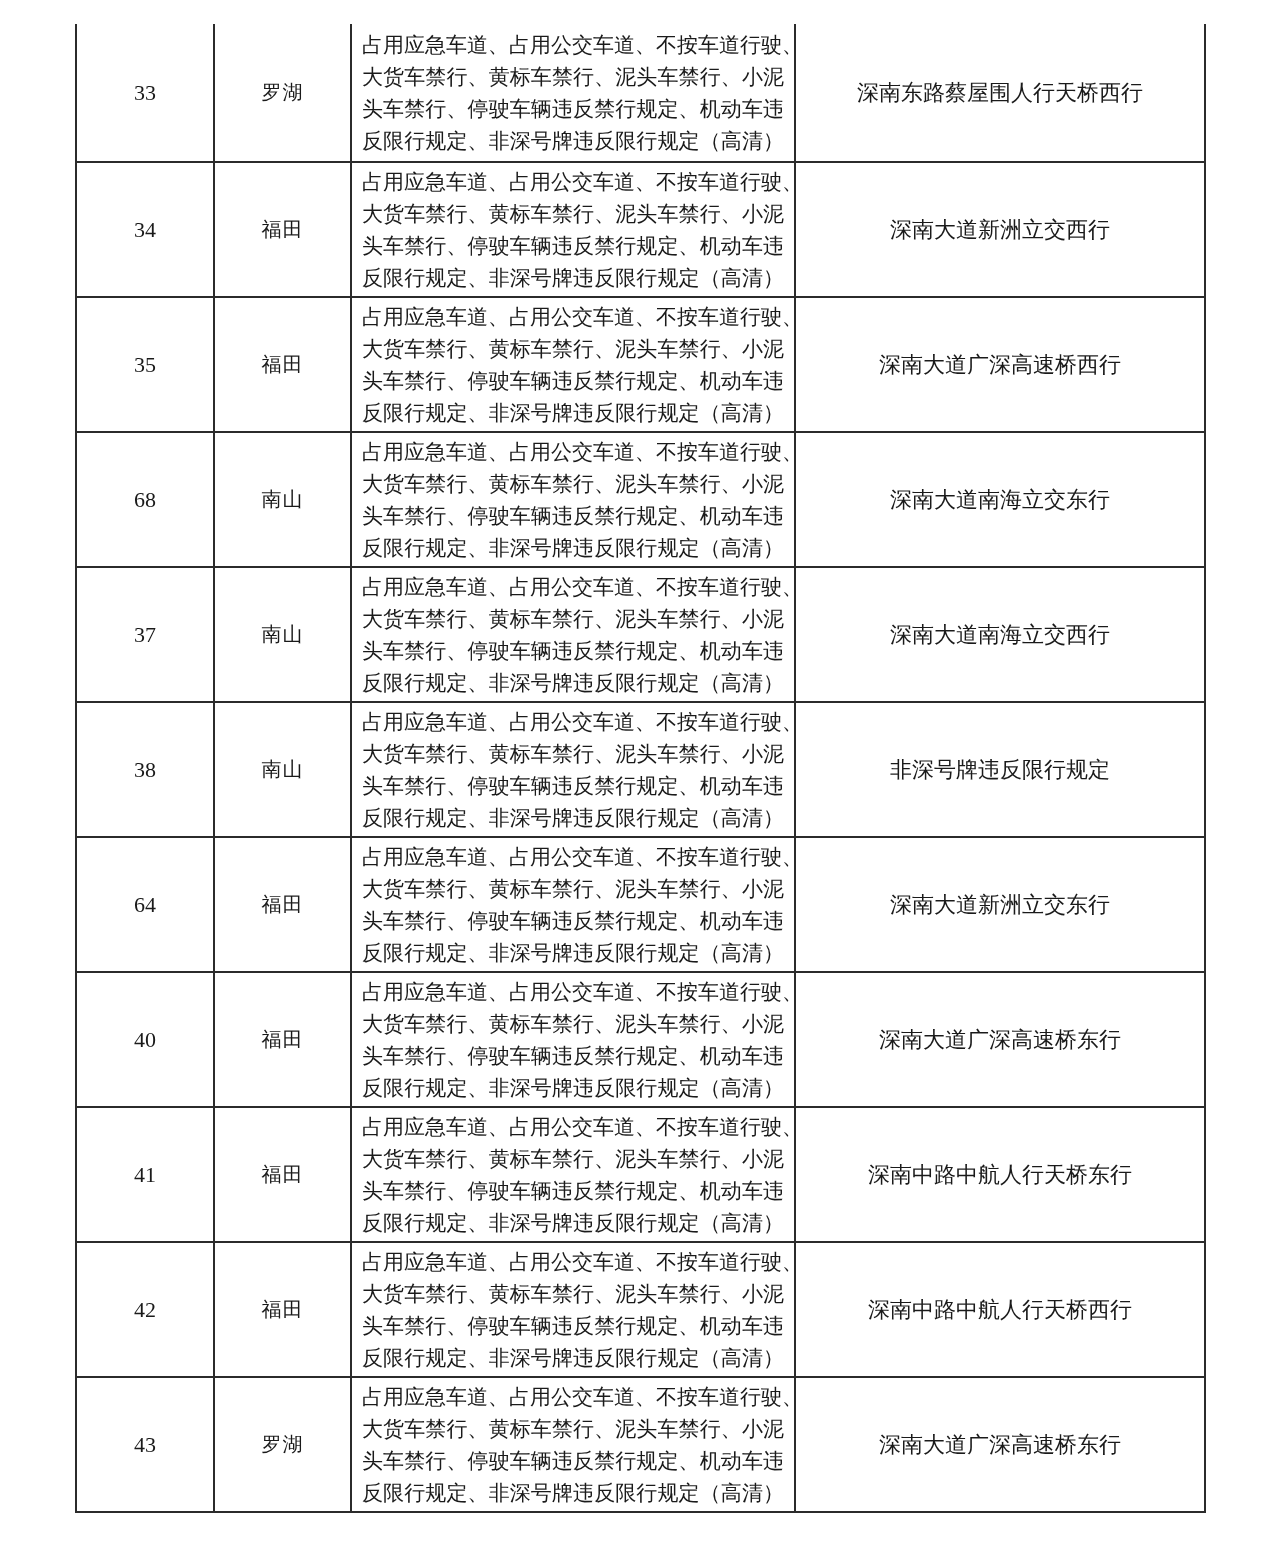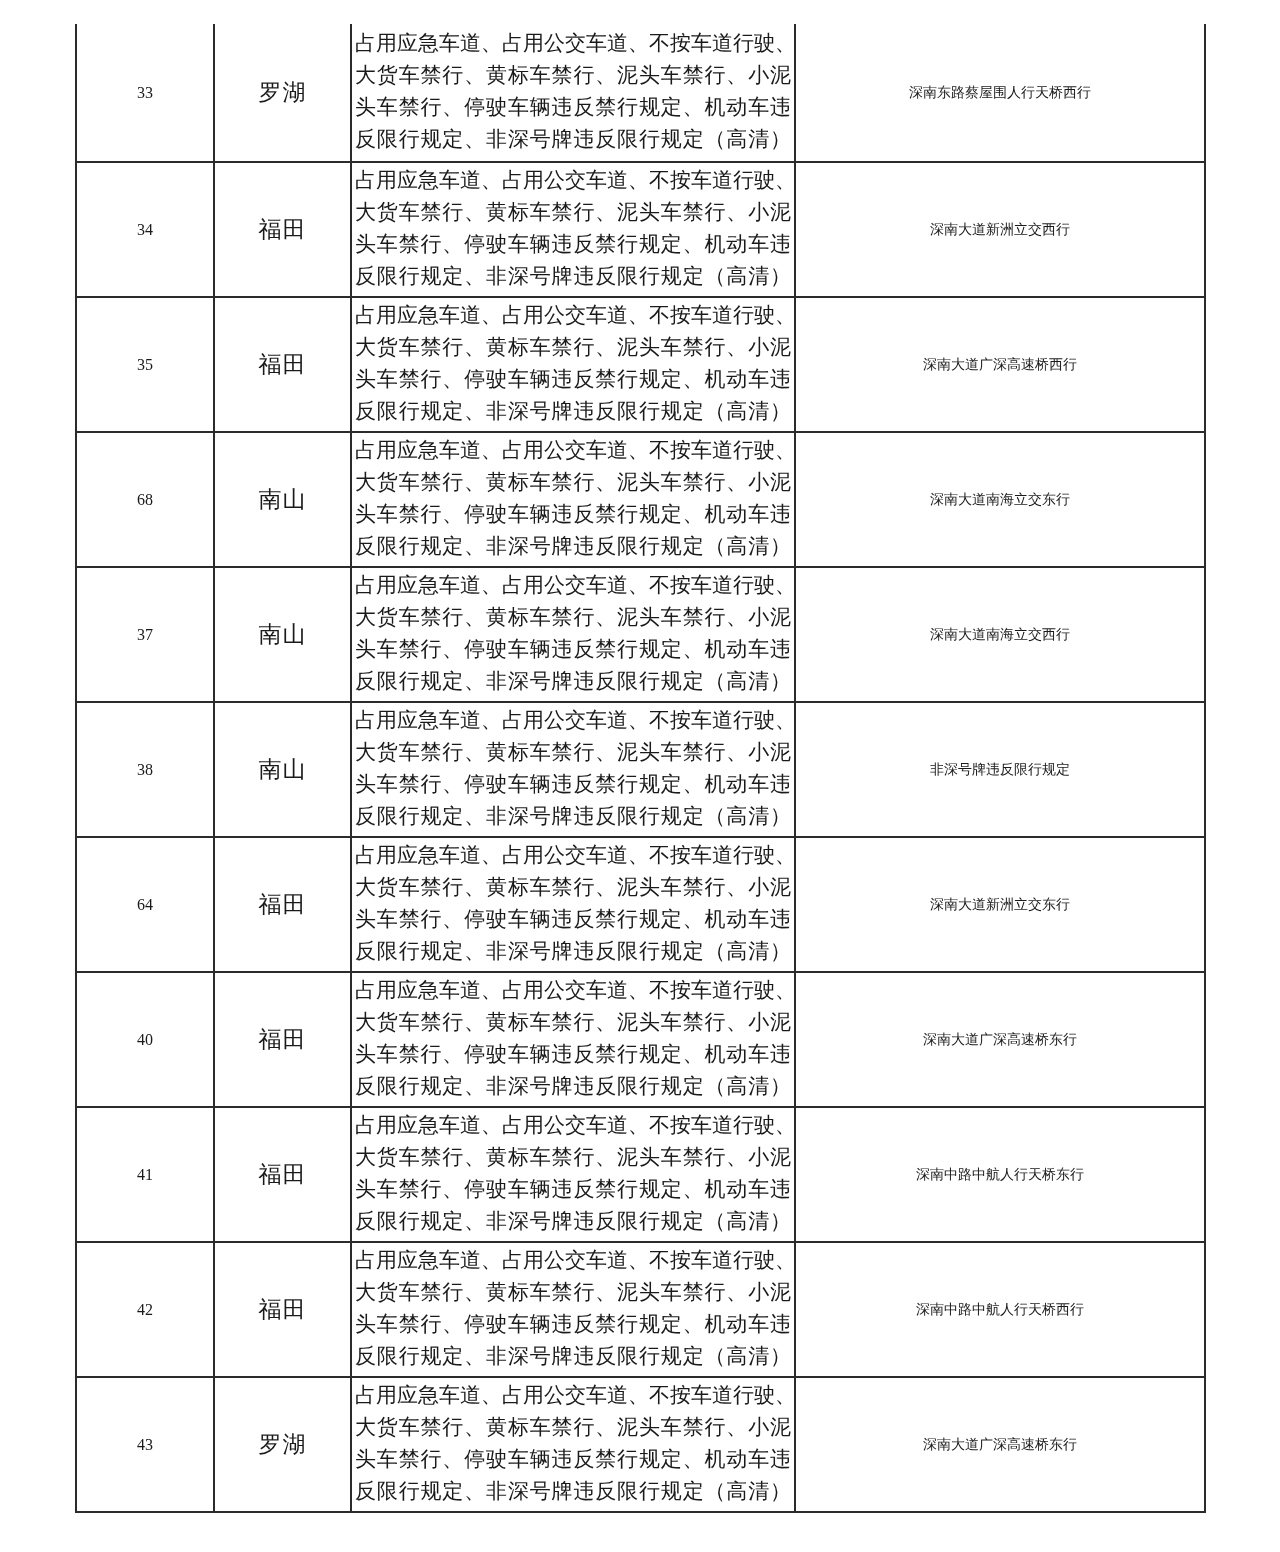--- a/index.html
+++ b/index.html
@@ -27,34 +27,33 @@
   table.roster td {
     border: 2px solid #2b2b2b;
     vertical-align: middle;
     overflow: hidden;
   }
   table.roster tr { height: 135px; }
   table.roster tr.first { height: 138px; }
   table.roster tr.first td { border-top: none; }
   td.c-no {
     text-align: center;
-    font-size: 16px;
+    font-size: 22px;
   }
   td.c-district {
     text-align: center;
-    font-size: 23px;
+    font-size: 20px;
     letter-spacing: 1px;
   }
   td.c-violations {
-    padding: 0 3px;
-    font-family: Liberation Mono, monospace;
+    padding: 0 10px;
   }
   td.c-location {
     text-align: center;
-    font-size: 14px;
+    font-size: 22px;
   }
   .vline {
     font-size: 21px;
     line-height: 32px;
     width: 100%;
     text-align: justify;
     text-align-last: justify;
     -moz-text-align-last: justify;
     white-space: nowrap;
   }

